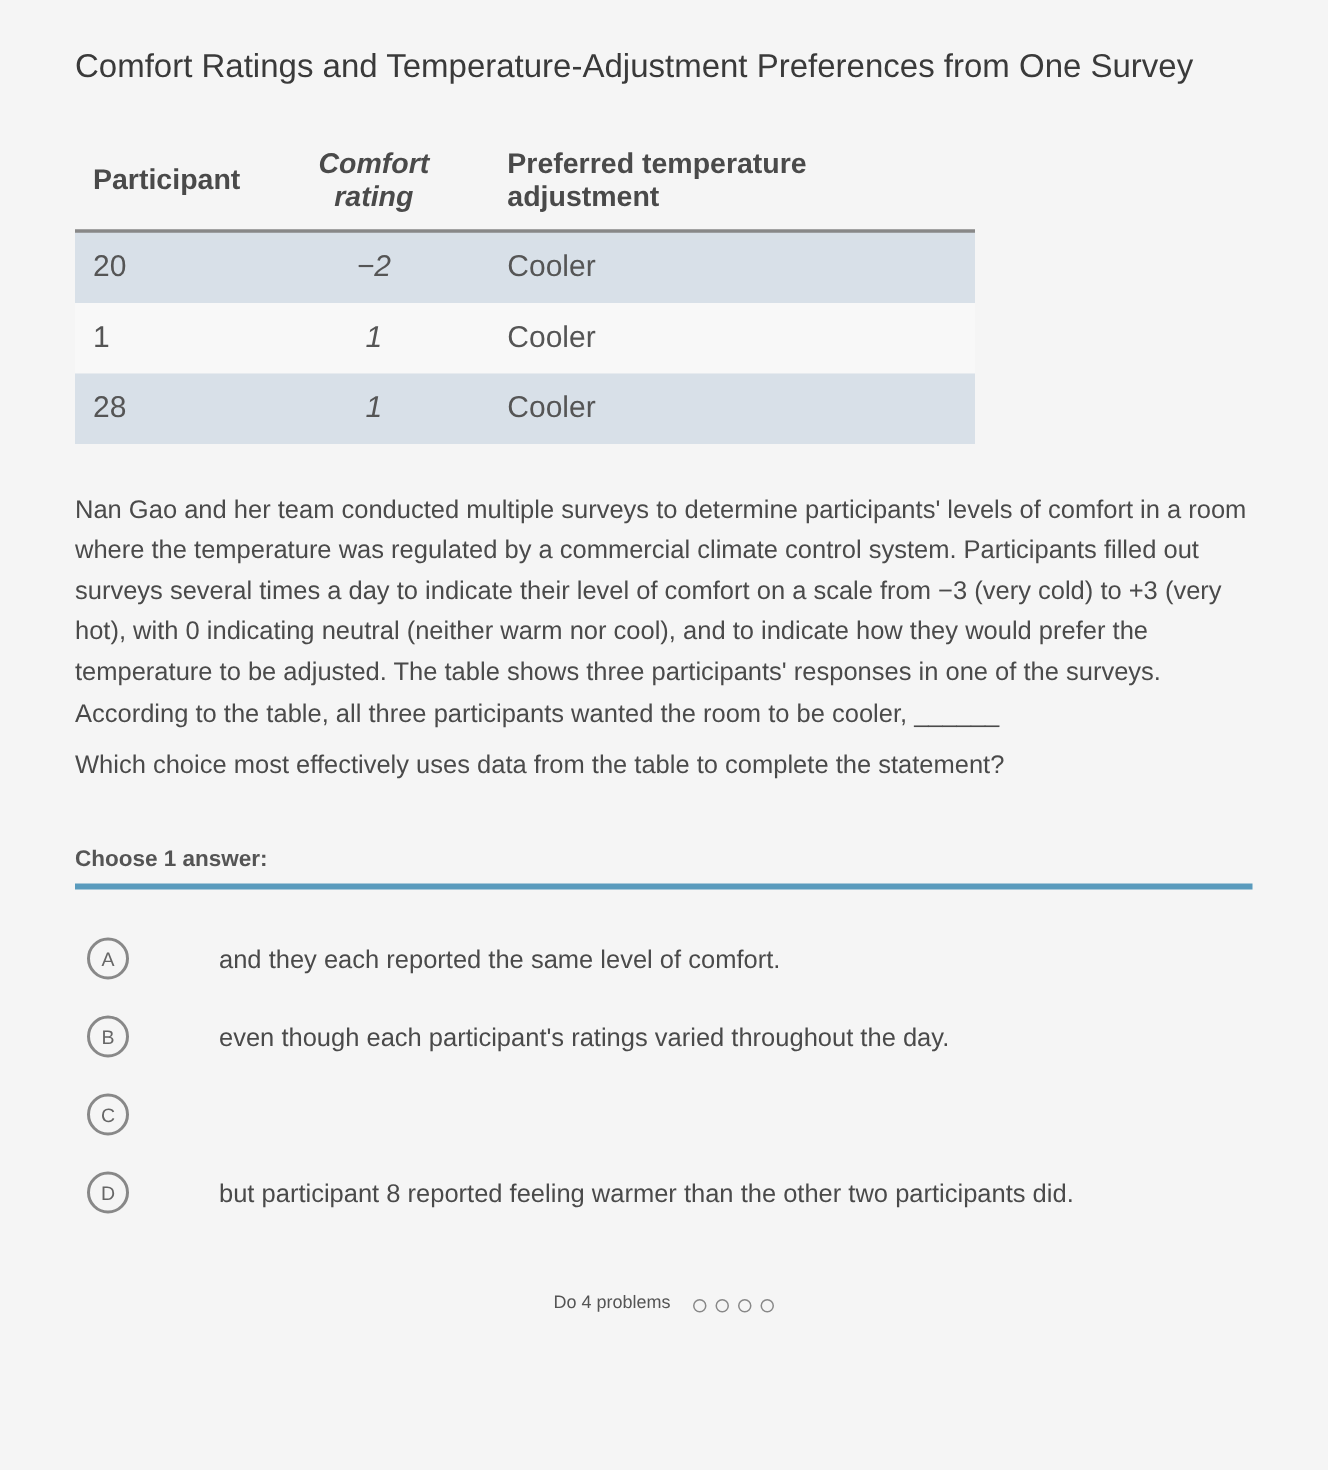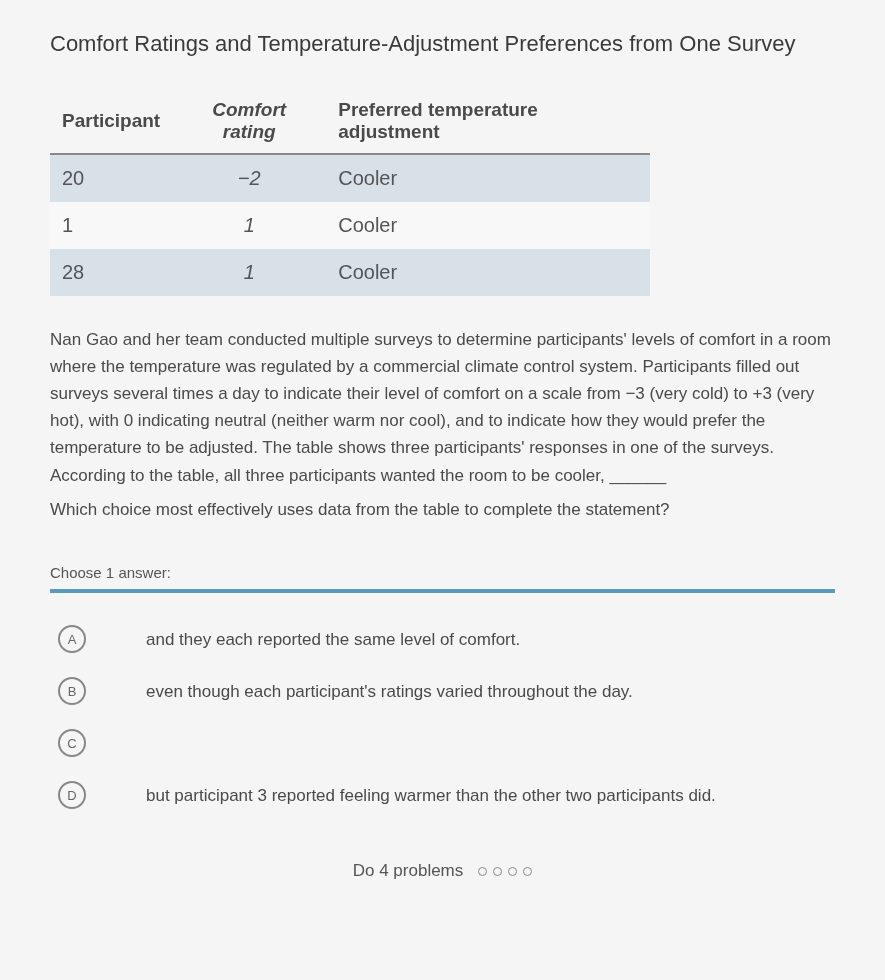--- a/index.html
+++ b/index.html
@@ -62,21 +62,21 @@
       margin-bottom: 8px;
     }
     .question {
       font-size: 17px;
       line-height: 1.5;
       color: #4a4a4a;
       margin-bottom: 42px;
     }
     .instruction {
       font-size: 15px;
-      font-weight: 400;
+      font-weight: 700;
       color: #555;
       margin-bottom: 8px;
     }
     .divider {
       height: 4px;
       background: #5a9bbd;
       margin-bottom: 20px;
     }
     .choices {
       margin-bottom: 40px;
@@ -103,24 +103,24 @@
     }
     .choice-text {
       font-size: 17px;
       line-height: 1.5;
       color: #4a4a4a;
       padding-top: 2px;
       margin-left: 45px;
     }
     .footer {
       text-align: center;
-      font-size: 17px;
+      font-size: 12px;
       color: #555;
       display: flex;
-      align-items: center;
+      align-items: flex-end;
       justify-content: center;
       gap: 15px;
     }
     .progress-dots {
       display: flex;
       gap: 6px;
     }
     .dot {
       width: 9px;
       height: 9px;
@@ -175,21 +175,21 @@
   </div>
   <div class="choice">
     <div class="choice-marker">B</div>
     <div class="choice-text">even though each participant's ratings varied throughout the day.</div>
   </div>
   <div class="choice">
     <div class="choice-marker">C</div>
   </div>
   <div class="choice">
     <div class="choice-marker">D</div>
-    <div class="choice-text">but participant 3 reported feeling warmer than the other two participants did.</div>
+    <div class="choice-text">but participant 8 reported feeling warmer than the other two participants did.</div>
   </div>
 </div>
 
 <div class="footer">
   <span>Do 4 problems</span>
   <div class="progress-dots">
     <div class="dot"></div>
     <div class="dot"></div>
     <div class="dot"></div>
     <div class="dot"></div>

